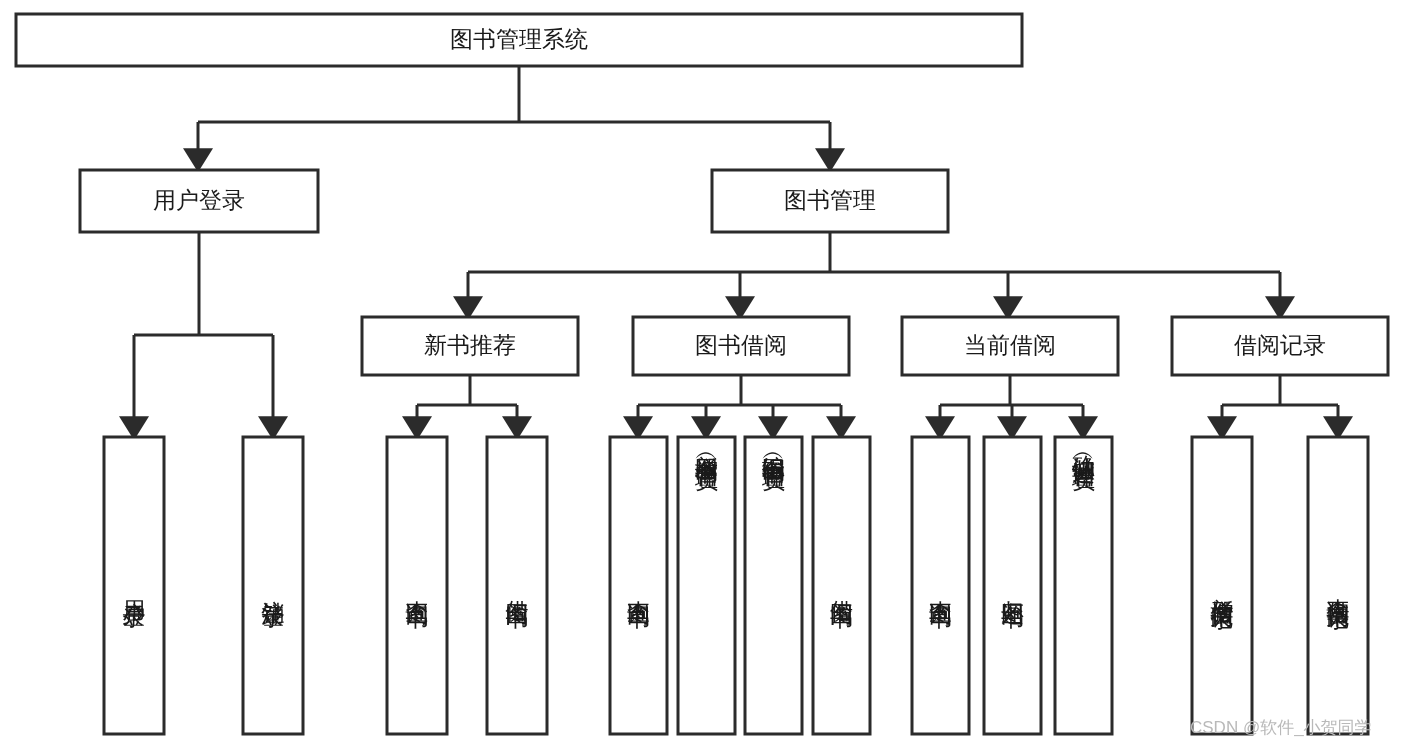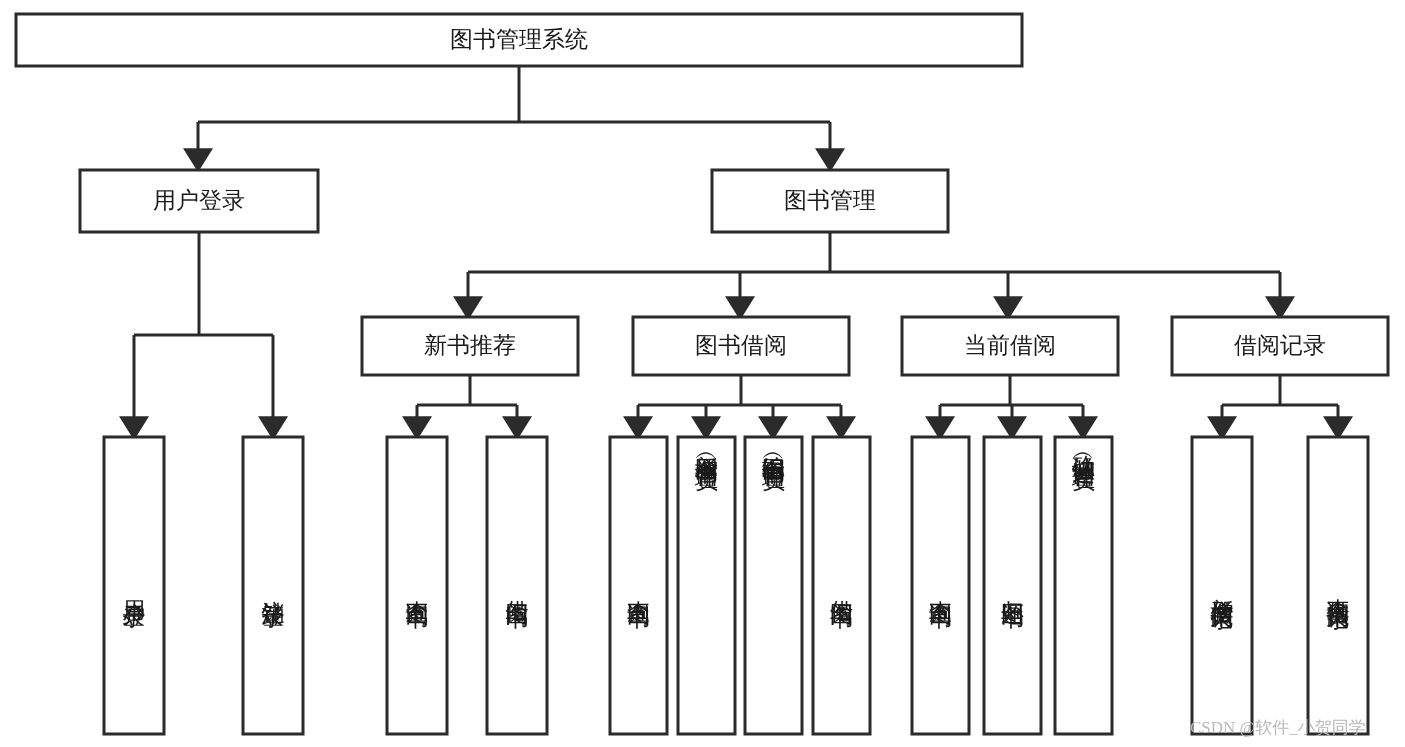--- a/index.html
+++ b/index.html
@@ -60,21 +60,21 @@
     line-height: 1;
     color: #1a1a1a;
     letter-spacing: 2px;
     text-align: center;
     display: block;
   }
   .watermark {
     position: absolute;
     left: 1190px;
     top: 716px;
-    font-family: Liberation Serif, serif;
+    font-family: Liberation Sans, sans-serif;
     font-size: 17px;
     color: #b9b9b9;
     white-space: nowrap;
     pointer-events: none;
     user-select: none;
   }
 </style>
 </head>
 <body>
 

